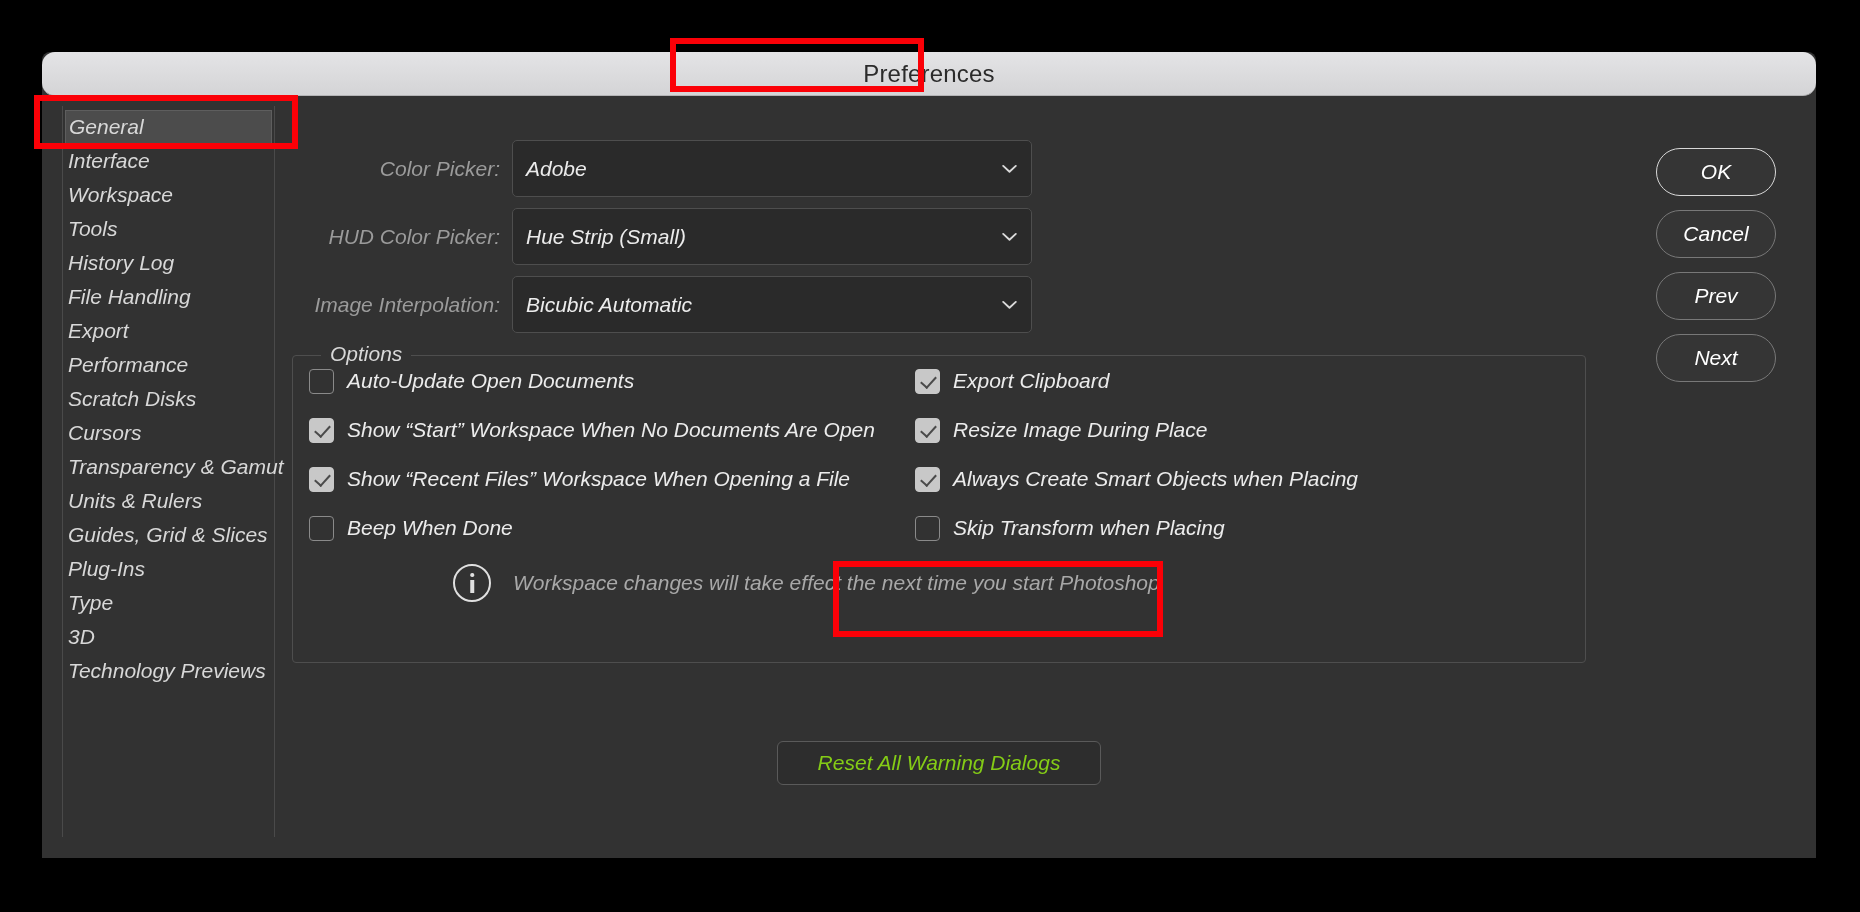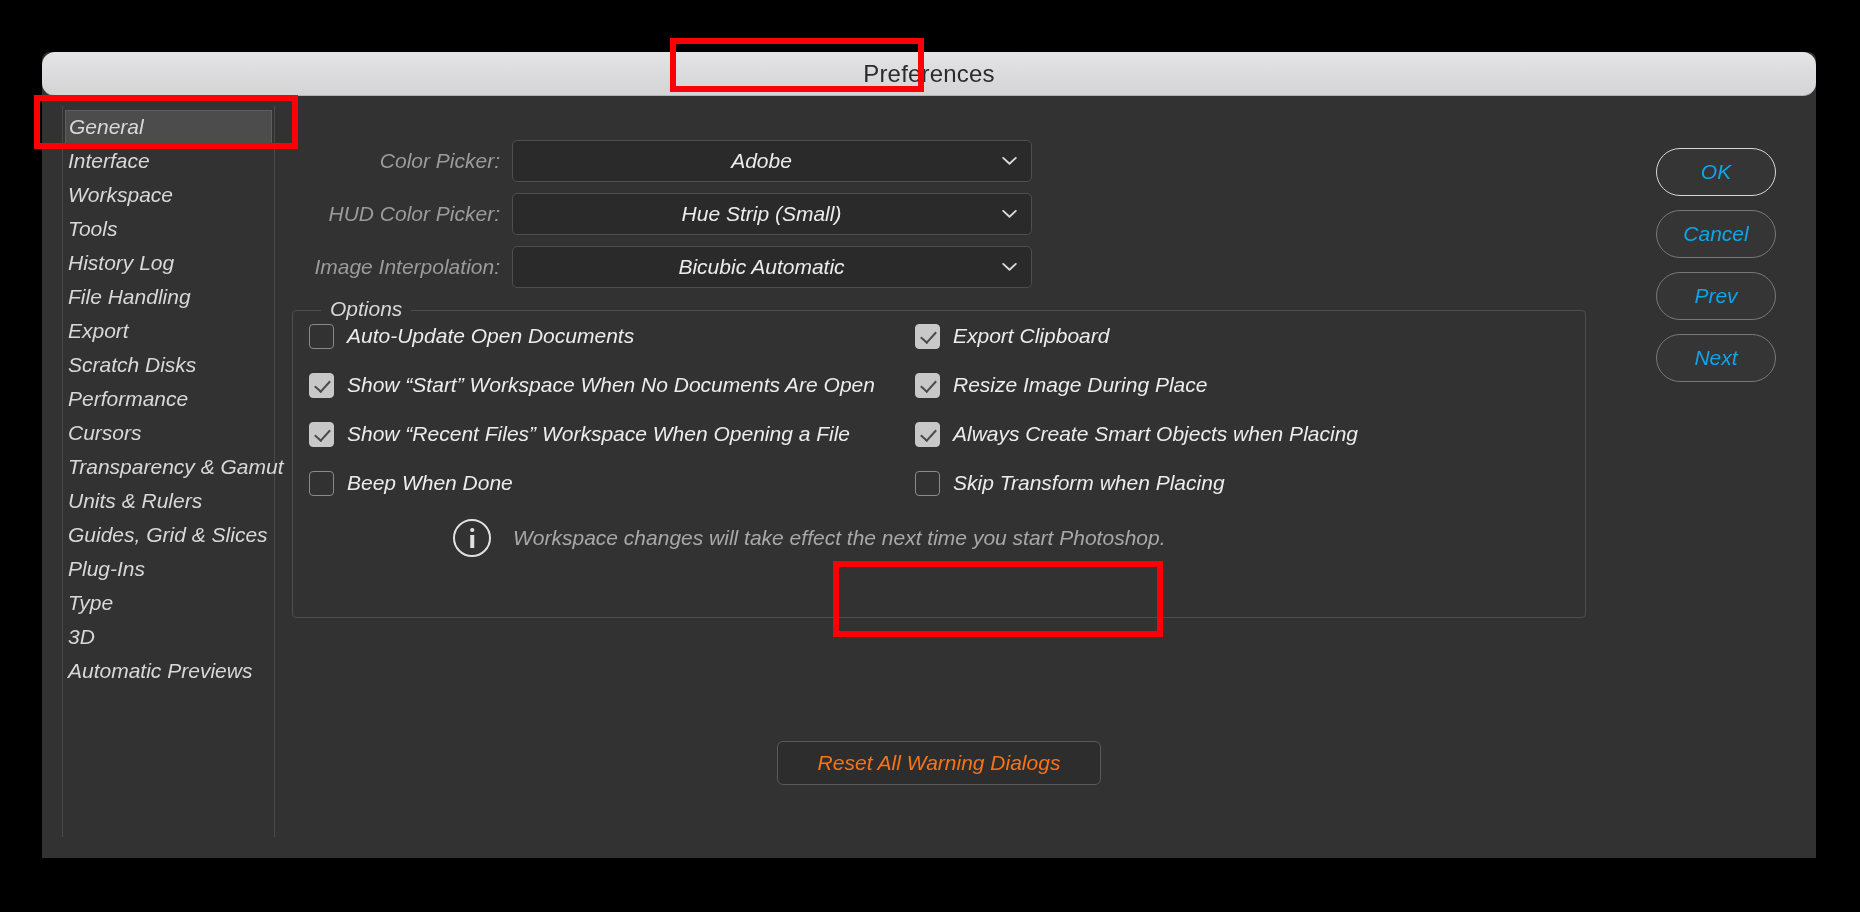--- a/index.html
+++ b/index.html
@@ -106,33 +106,32 @@
     width: 232px;
     text-align: right;
     padding-right: 12px;
     font-size: 21px;
     color: #9b9b9b;
     white-space: nowrap;
   }
   .select {
     position: relative;
     width: 520px;
-    height: 42px;
+    height: 57px;
     background: #2a2a2a;
     border: 1px solid #4e4e4e;
     border-radius: 5px;
     display: flex;
     align-items: center;
     padding: 0 34px 0 13px;
     font-size: 21px;
     color: #ececec;
     cursor: default;
     white-space: nowrap;
     overflow: hidden;
-    justify-content: center;
   }
   .chev {
     position: absolute;
     right: 14px;
     top: 50%;
     transform: translateY(-50%);
     width: 15px;
     height: 9px;
   }
   .chev svg { display: block; }
@@ -254,21 +253,21 @@
     justify-content: center;
     gap: 22px;
   }
   .pill-btn {
     height: 44px;
     background: #2d2d2d;
     border: 1px solid #5a5a5a;
     border-radius: 6px;
     padding: 0 40px;
     font-size: 21px;
-    color: #f97316;
+    color: #84cc16;
     display: flex;
     align-items: center;
     justify-content: center;
     cursor: default;
     white-space: nowrap;
     font-family: "Liberation Sans", sans-serif;
   }
 
   
   .actions {
@@ -279,21 +278,21 @@
     display: flex;
     flex-direction: column;
     gap: 14px;
   }
   .action-btn {
     height: 48px;
     background: #353535;
     border: 1px solid #787878;
     border-radius: 24px;
     font-size: 21px;
-    color: #0ea5e9;
+    color: #ffffff;
     display: flex;
     align-items: center;
     justify-content: center;
     cursor: default;
     font-family: "Liberation Sans", sans-serif;
   }
   .action-btn.default {
     border-color: #d8d8d8;
   }
 
@@ -323,30 +322,30 @@
 
       <div class="sidebar">
         <div class="sidebar-list" id="sidebar-list">
             <div class="sidebar-item selected">General</div>
             <div class="sidebar-item">Interface</div>
             <div class="sidebar-item">Workspace</div>
             <div class="sidebar-item">Tools</div>
             <div class="sidebar-item">History Log</div>
             <div class="sidebar-item">File Handling</div>
             <div class="sidebar-item">Export</div>
+            <div class="sidebar-item">Performance</div>
             <div class="sidebar-item">Scratch Disks</div>
-            <div class="sidebar-item">Performance</div>
             <div class="sidebar-item">Cursors</div>
             <div class="sidebar-item">Transparency &amp; Gamut</div>
             <div class="sidebar-item">Units &amp; Rulers</div>
             <div class="sidebar-item">Guides, Grid &amp; Slices</div>
             <div class="sidebar-item">Plug-Ins</div>
             <div class="sidebar-item">Type</div>
             <div class="sidebar-item">3D</div>
-            <div class="sidebar-item">Automatic Previews</div>
+            <div class="sidebar-item">Technology Previews</div>
           </div>
       </div>
 
       <div class="content">
 
         <div class="form-rows" id="form-rows">
             <div class="form-row">
               <div class="form-label">Color Picker:</div>
               <div class="select">
                 <span>Adobe</span>

